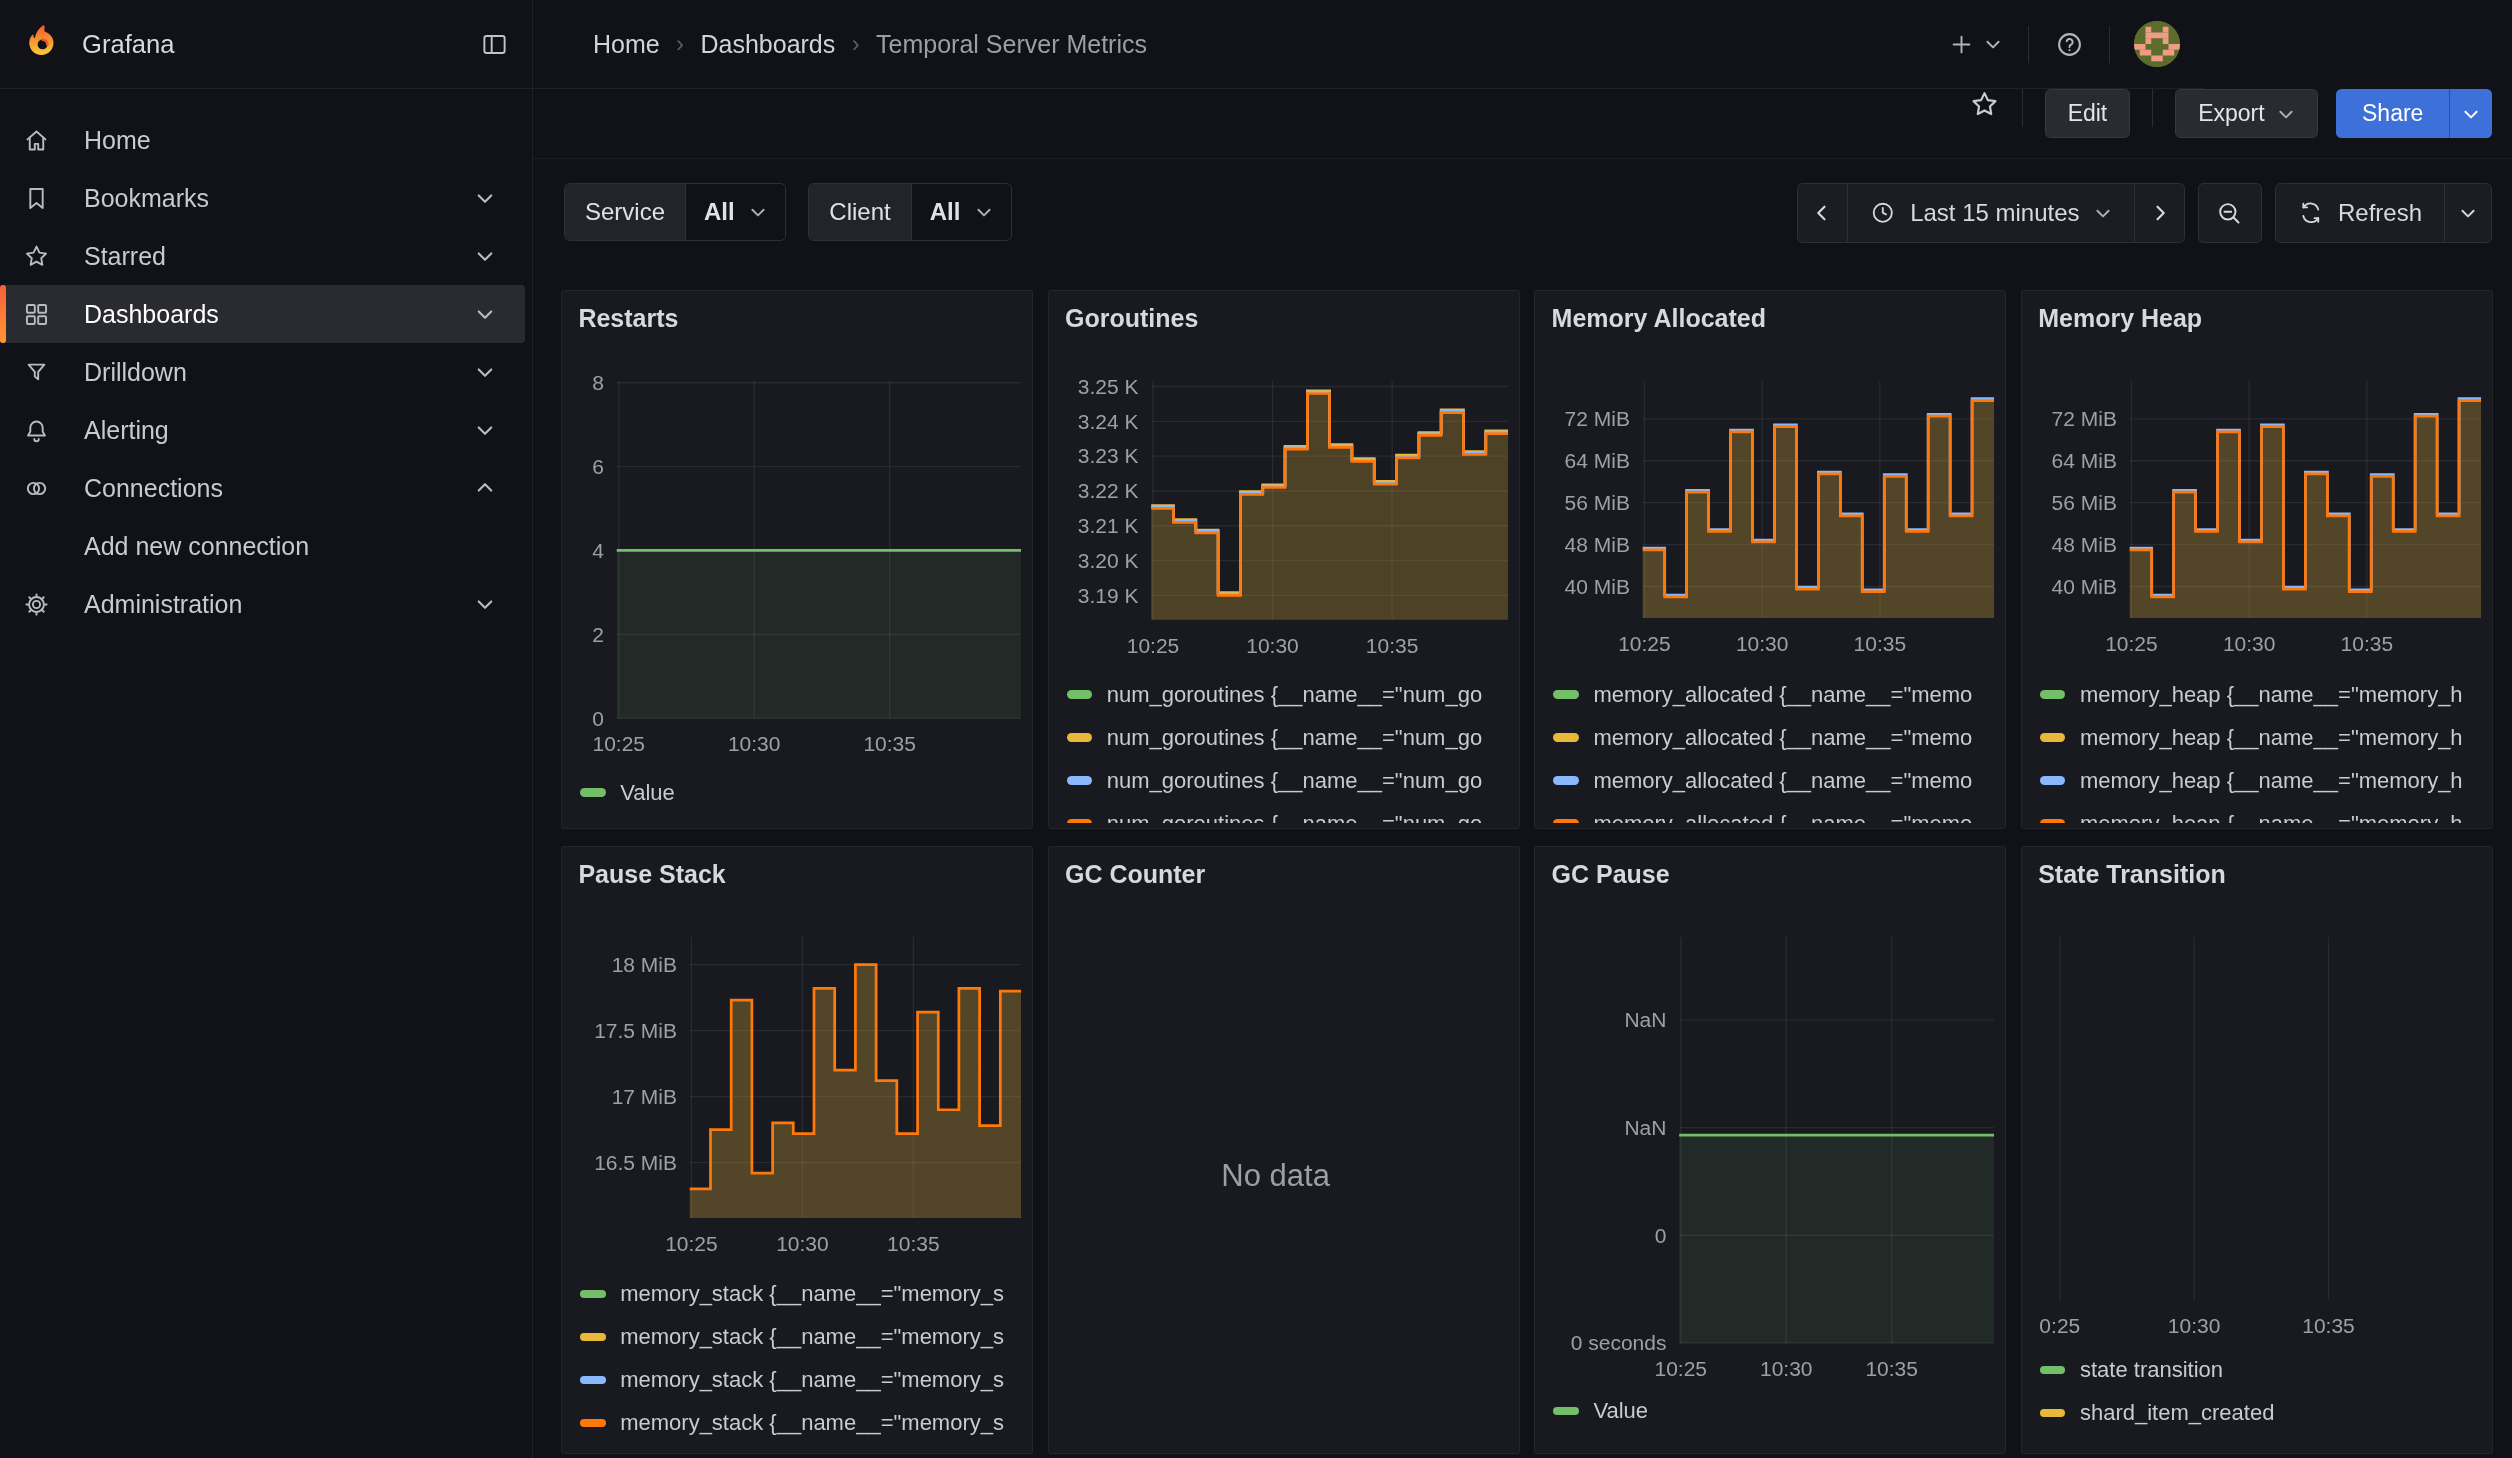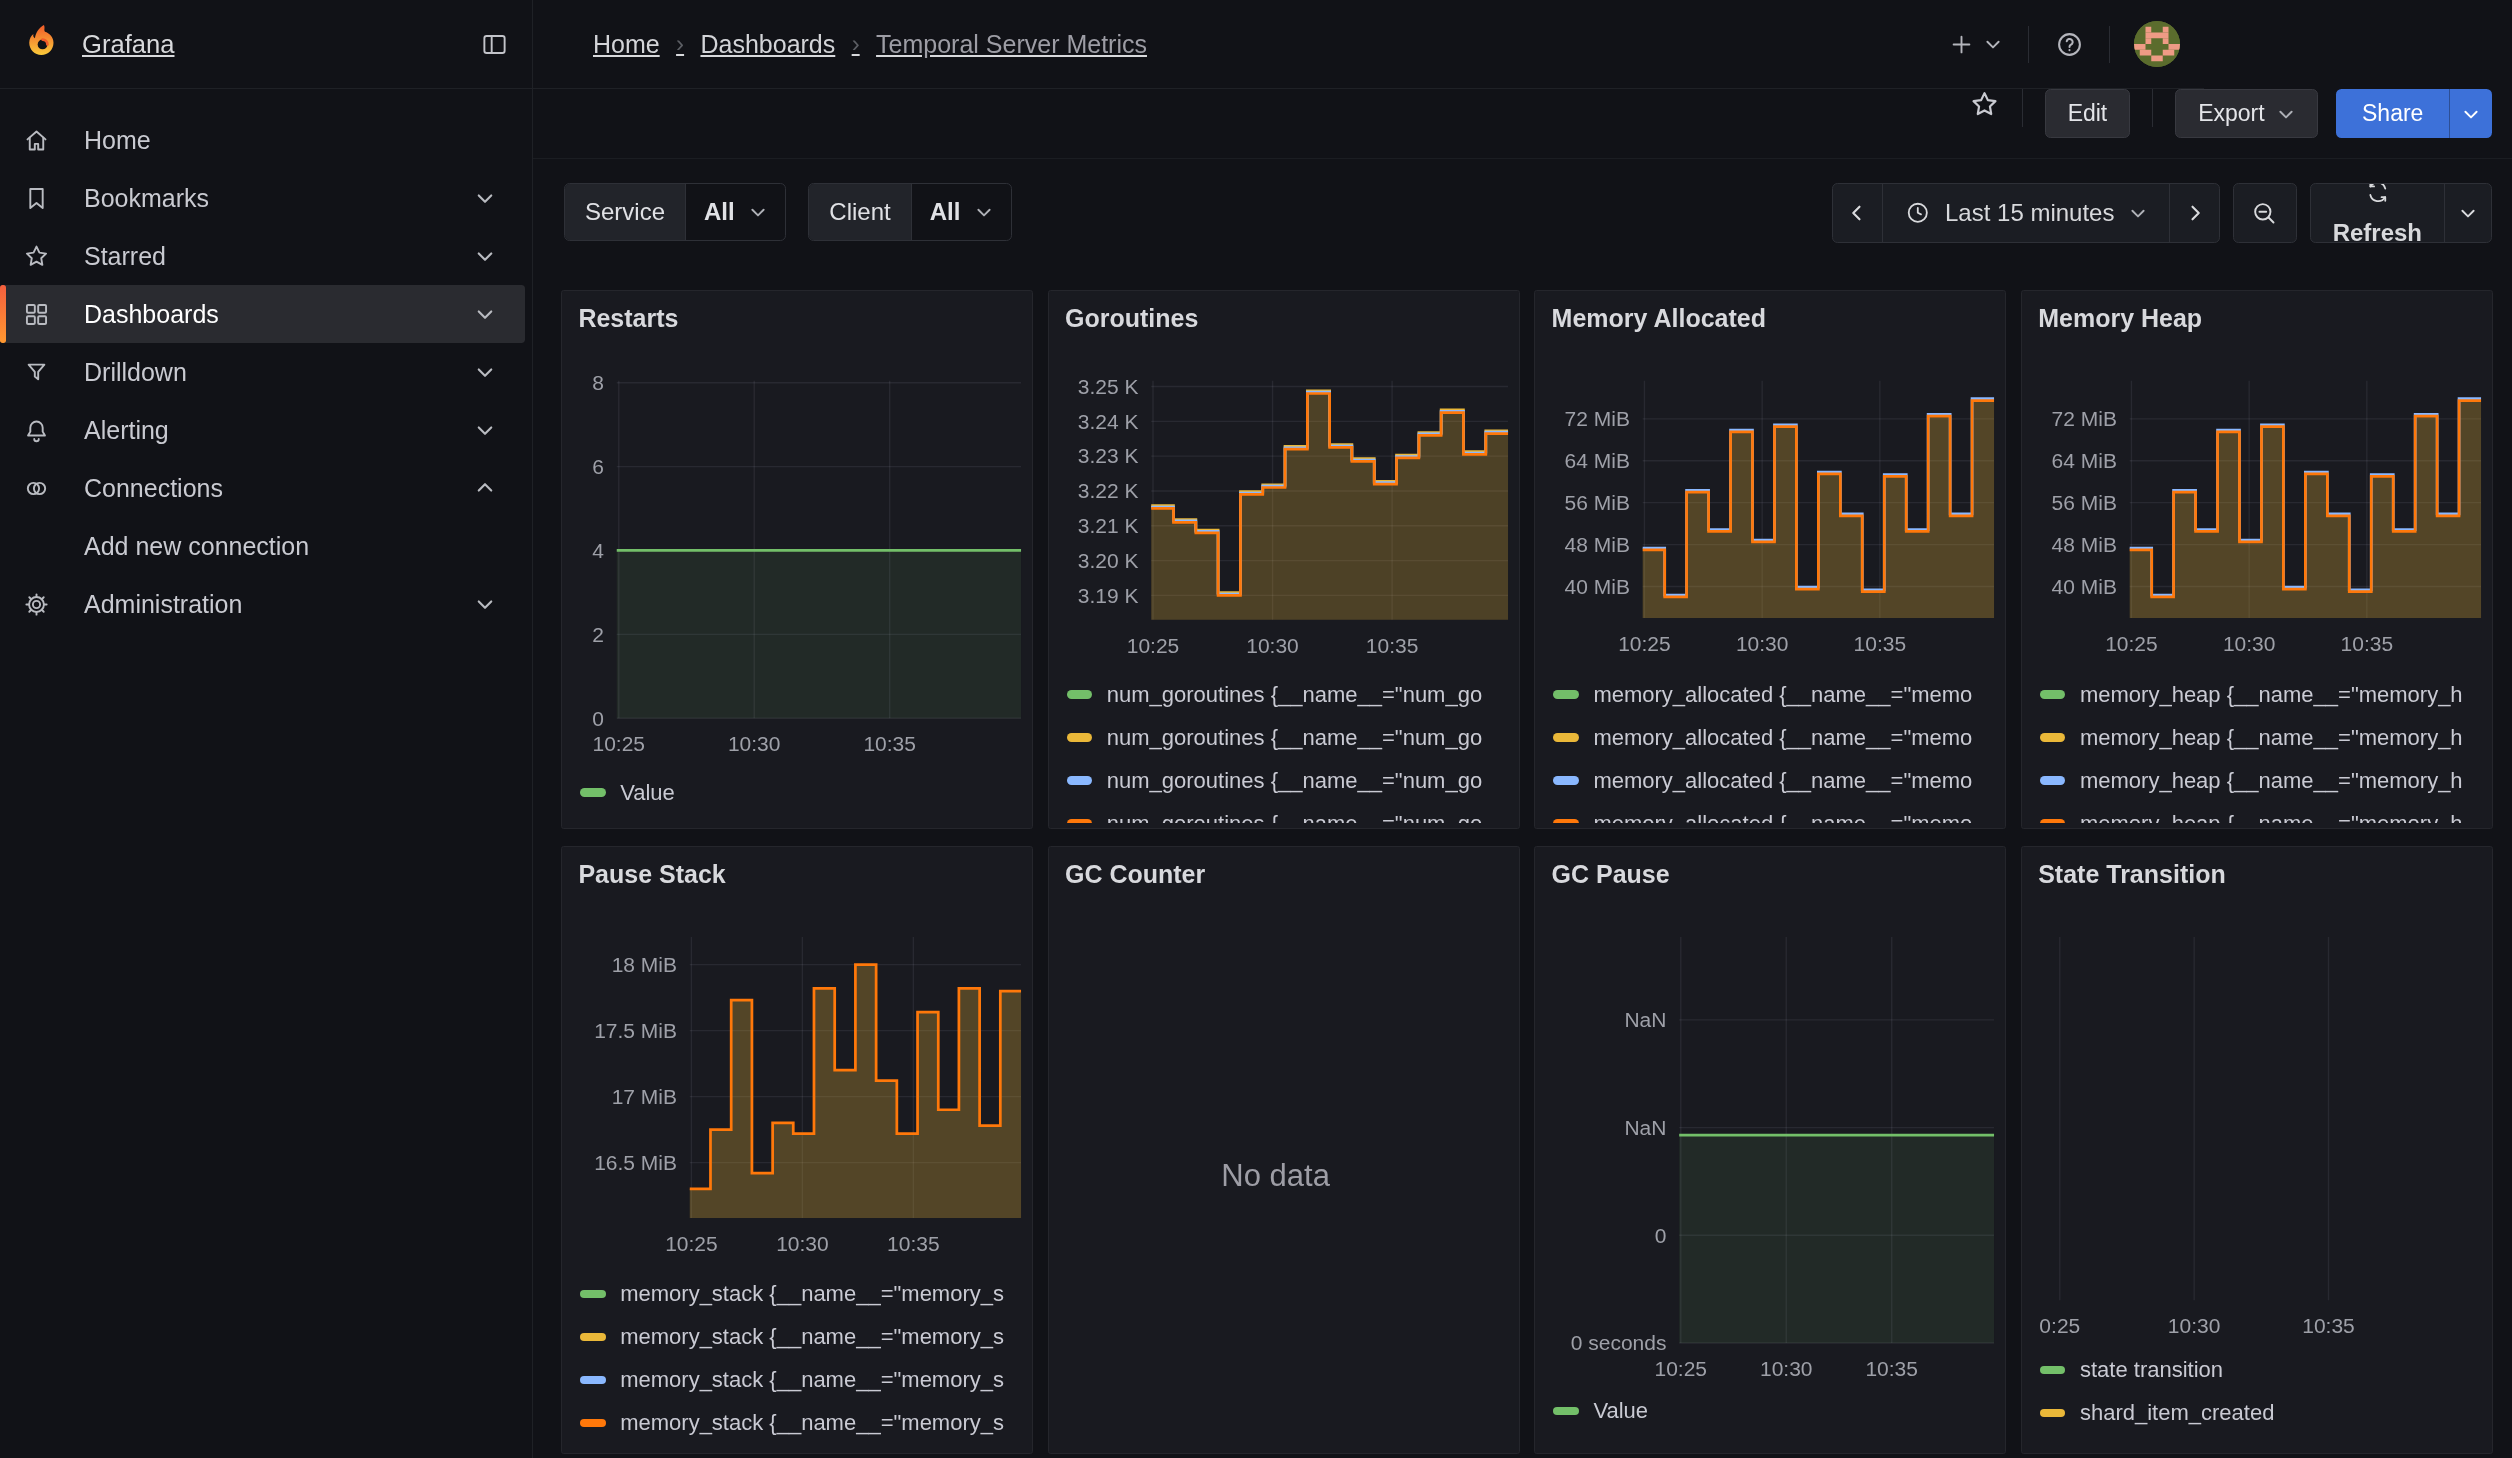--- a/index.html
+++ b/index.html
@@ -3,21 +3,21 @@
 <meta charset="utf-8">
 <style>
   html,body{margin:0;padding:0;background:#111217;}
   body{width:2512px;height:1458px;position:relative;overflow:hidden;
        font-family:"Liberation Sans",sans-serif;color:#d8d9dc;}
   .ic svg{stroke:currentColor;fill:none;stroke-width:1.7;stroke-linecap:round;stroke-linejoin:round;display:block;}
   .ic{display:inline-flex;align-items:center;justify-content:center;}
 
   
   #topnav{position:absolute;top:0;left:0;width:2204px;height:88px;display:flex;align-items:center;
-          border-bottom:0.9px solid #1f2126;background:#111217;z-index:5;text-decoration:underline;}
+          border-bottom:0.9px solid #1f2126;background:#111217;z-index:5;}
   .nav-left{width:533px;height:100%;display:flex;align-items:center;padding:0 24px;box-sizing:border-box;
             border-right:0.9px solid #1f2126;flex:0 0 auto;}
   .brand{font-size:25.6px;color:#d8d9dc;margin-left:20px;}
   .nav-toggle{margin-left:auto;color:#c3c4ca;}
   .crumbs{display:flex;align-items:center;gap:16.4px;margin-left:60px;font-size:25px;}
   .crumb{color:#d3d4d8;cursor:pointer;}
   .crumb-sep{color:#5c5e64;font-size:24px;}
   .crumb.current{color:#9d9da5;}
   .nav-right{margin-left:auto;display:flex;align-items:center;padding-right:24px;}
   .searchbox{width:637px;height:57px;background:#0e0f13;border:0.9px solid #33353c;border-radius:7.3px;
@@ -54,21 +54,21 @@
              color:#e0e1e5;border-left:0.9px solid #2e3037;cursor:pointer;}
   .var-value .ic{color:#aeb0b6;}
   .timectl{position:absolute;right:20px;top:183px;display:flex;align-items:center;gap:12.8px;}
   .tgroup{display:flex;height:58px;border:0.9px solid #2e3037;border-radius:5.5px;overflow:hidden;
           background:#1b1d23;align-items:stretch;}
   .tseg{display:flex;align-items:center;justify-content:center;cursor:pointer;color:#d8d9dc;}
   .tseg+.tseg{border-left:0.9px solid #2e3037;}
   .tseg.narrow{width:49px;}
   .tseg.range{padding:0 22px;gap:14.6px;font-size:24px;font-weight:500;}
   .tseg.zoomout{width:62px;}
-  .tseg.refresh{padding:0 22px;gap:14.6px;font-size:24px;font-weight:700;flex-direction:column;}
+  .tseg.refresh{padding:0 22px;gap:14.6px;font-size:24px;font-weight:400;}
   .tseg.caret{width:46px;}
 
   
   #sidebar{position:absolute;top:89px;left:0;width:533px;bottom:0;border-right:0.9px solid #1f2126;
            padding-top:22px;box-sizing:border-box;}
   .side-item{height:58px;display:flex;align-items:center;padding-left:22px;margin-right:7.3px;
              border-radius:3.7px;cursor:pointer;position:relative;}
   .side-item .ic{width:29px;color:#b9bbc1;flex:0 0 auto;}
   .side-label{font-size:25px;color:#c9cad1;margin-left:33px;}
   .side-chevron{margin-left:auto;margin-right:25.6px;color:#b9bbc1;}

